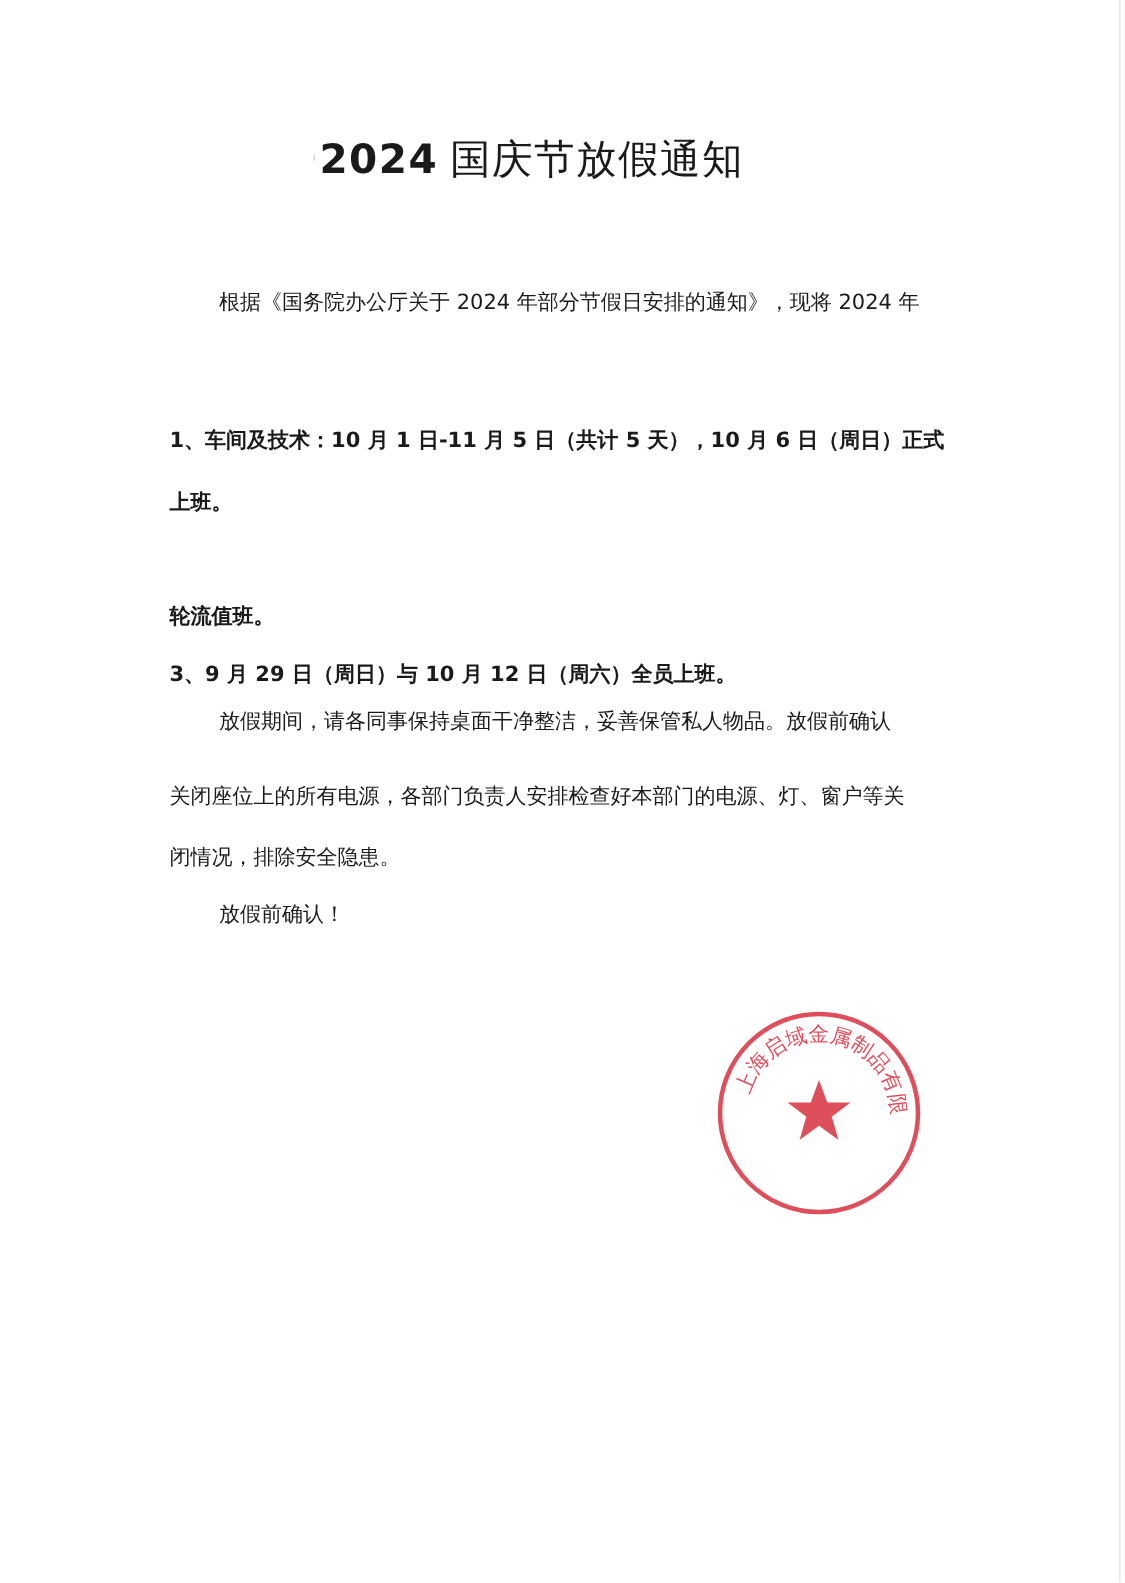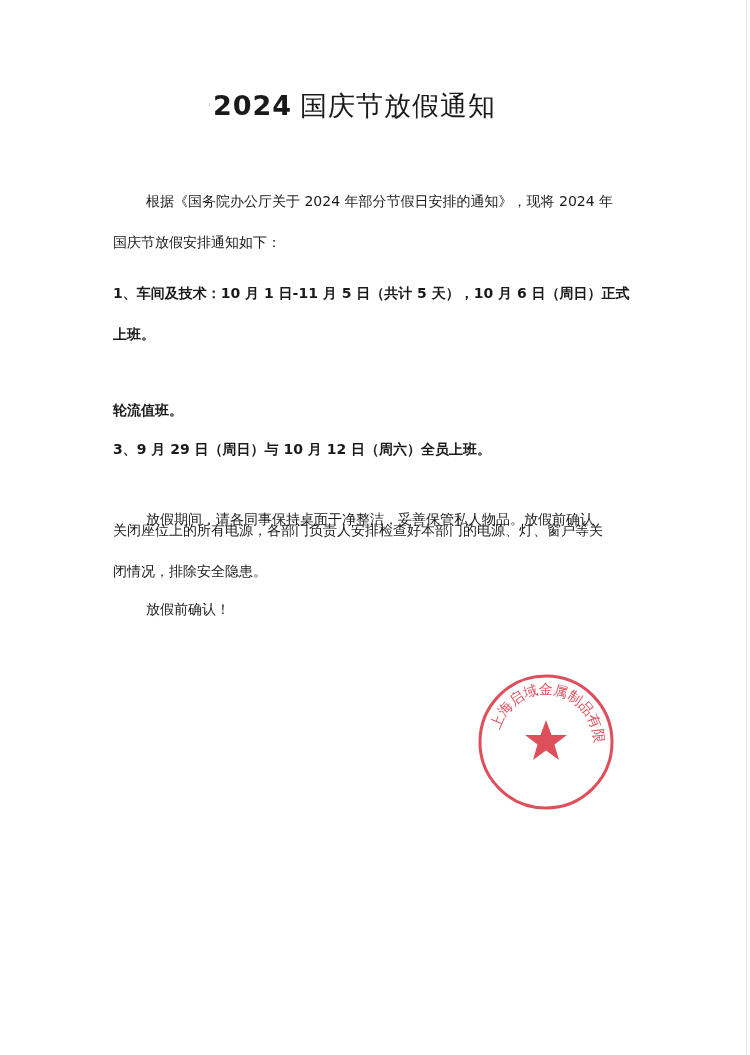--- a/index.html
+++ b/index.html
@@ -80,30 +80,29 @@
 
 <div class="page">
   <div class="edge-line"></div>
   <div class="tiny-mark"></div>
 
   <div class="title">
     <span class="year">2024</span><span>国庆节放假通知</span>
   </div>
 
   <div class="line indent" style="top:193px;">根据《国务院办公厅关于 2024 年部分节假日安排的通知》，现将 2024 年</div>
-  <div class="line" style="top:234px;">国庆节放假安排通知如下：</div>
 
   <div class="line bold" style="top:285px;">1、车间及技术：10 月 1 日-11 月 5 日（共计 5 天），10 月 6 日（周日）正式</div>
   <div class="line bold" style="top:326px;">上班。</div>
 
   <div class="line bold" style="top:402px;">轮流值班。</div>
 
   <div class="line bold" style="top:441px;">3、9 月 29 日（周日）与 10 月 12 日（周六）全员上班。</div>
 
-  <div class="line indent" style="top:511px;">放假期间，请各同事保持桌面干净整洁，妥善保管私人物品。放假前确认</div>
+  <div class="line indent" style="top:472px;">放假期间，请各同事保持桌面干净整洁，妥善保管私人物品。放假前确认</div>
   <div class="line" style="top:522px;">关闭座位上的所有电源，各部门负责人安排检查好本部门的电源、灯、窗户等关</div>
   <div class="line" style="top:563px;">闭情况，排除安全隐患。</div>
 
   <div class="line indent" style="top:601px;">放假前确认！</div>
 
   <svg class="stamp" viewBox="0 0 140 140">
     <defs>
       <path id="sealArc" d="M 22 70 A 48 48 0 1 1 118 70" fill="none"></path>
     </defs>
     <circle cx="70" cy="70" r="66" fill="none" stroke="#d9303f" stroke-width="3"></circle>

